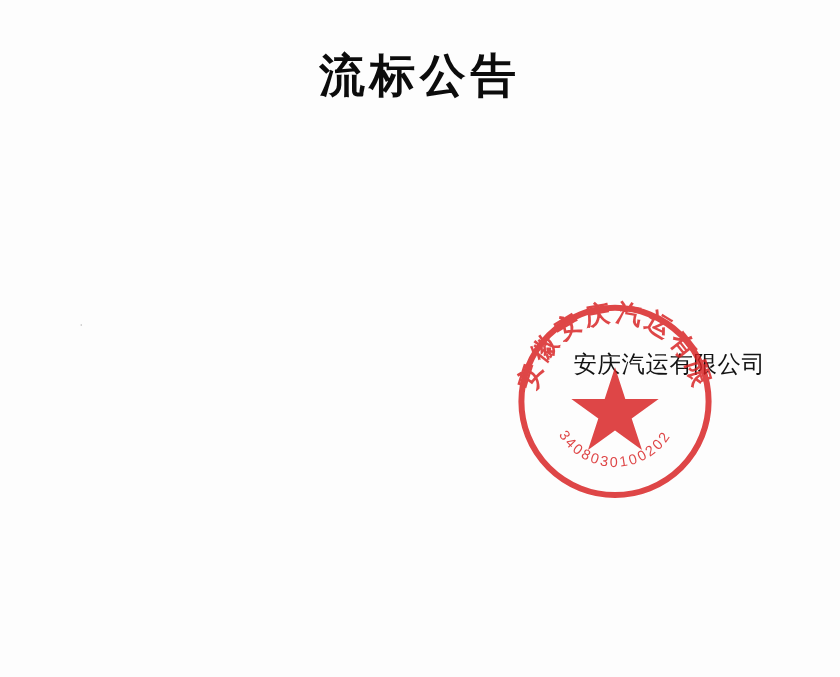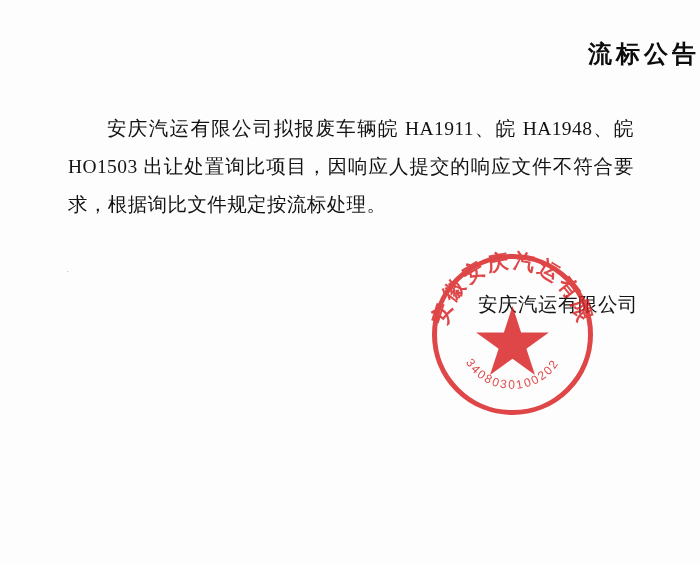--- a/index.html
+++ b/index.html
@@ -19,22 +19,22 @@
     width: 700px;
     height: 564px;
     background: #fdfdfd;
     box-sizing: border-box;
   }
   .doc-title {
     position: absolute;
     top: 38px;
     left: 0;
     width: 700px;
-    text-align: right;
-    font-size: 24px;
+    text-align: center;
+    font-size: 38px;
     font-weight: bold;
     letter-spacing: 4px;
     color: #0c0c0c;
     font-family: "Liberation Serif", "DejaVu Serif", serif;
   }
   .body-text {
     position: absolute;
     top: 110px;
     left: 68px;
     width: 566px;
@@ -86,23 +86,20 @@
     line-height: 8px;
   }
 </style>
 </head>
 <body>
 
 <div class="page">
 
   <div class="doc-title">流标公告</div>
 
-  <div class="body-text">
-    <p>安庆汽运有限公司拟报废车辆皖 HA1911、皖 HA1948、皖 HO1503 出让处置询比项目，因响应人提交的响应文件不符合要求，根据询比文件规定按流标处理。</p>
-  </div>
 
   <div class="faint-mark">·</div>
 
   <div class="signature-block">
     <div class="sig-line">安庆汽运有限公司</div>
   </div>
 
   <div class="stamp">
     <svg width="181" height="181" viewBox="0 0 181 181" xmlns="http://www.w3.org/2000/svg">
       <defs>

